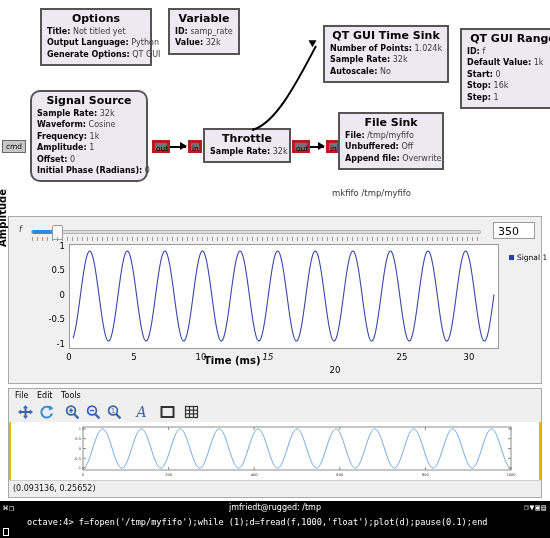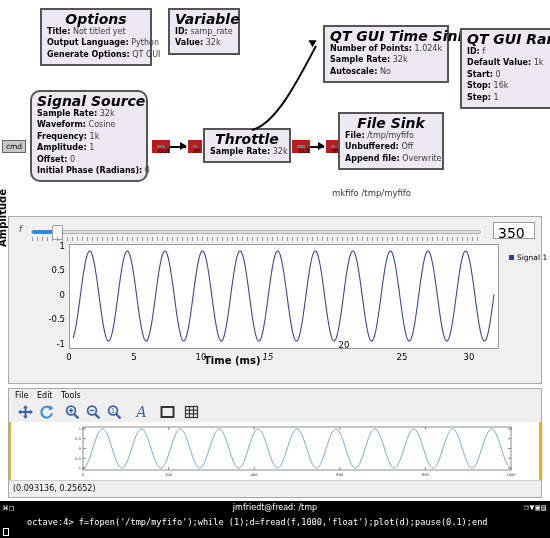--- a/index.html
+++ b/index.html
@@ -7,26 +7,26 @@
     width:550px;height:538px;overflow:hidden;background:#ffffff;
     font-family:"DejaVu Sans","Liberation Sans",sans-serif;
     -webkit-font-smoothing:antialiased;
   }
   
   #grc{position:relative;width:550px;height:210px;background:#ffffff;}
   .blk{
     position:absolute;background:#ece9f2;border:2px solid #555;
     box-sizing:border-box;padding:3px 5px 4px 5px;
   }
-  .blk .bt{font-size:14px;font-weight:bold;text-align:center;color:#000;
-    line-height:12px;margin-bottom:1px;white-space:nowrap;font-style:italic;}
+  .blk .bt{font-size:11px;font-weight:bold;text-align:center;color:#000;
+    line-height:12px;margin-bottom:1px;white-space:nowrap;}
   .blk .row{font-size:8px;color:#3a3a3a;line-height:11.4px;white-space:nowrap;}
   .blk .row b{color:#000;font-weight:bold;}
   .port{
-    position:absolute;background:#737373;border:5px solid #b91c1c;
+    position:absolute;background:#737373;border:3px solid #b91c1c;
     color:#000;font-size:7.5px;line-height:11px;height:13px;
     box-sizing:border-box;text-align:center;padding:0 1px;
     font-family:"DejaVu Sans","Liberation Sans",sans-serif;
   }
   .port.cmd{background:#c8c8c8;border:1px solid #666;color:#000;}
   .arrowline{position:absolute;background:#000;height:2px;}
   .arrowhead{
     position:absolute;width:0;height:0;
     border-top:4.5px solid transparent;border-bottom:4.5px solid transparent;
     border-left:7px solid #000;
@@ -40,21 +40,21 @@
   .sl-label{position:absolute;left:4px;top:4px;font-size:8px;font-style:italic;color:#333;}
   .sl-track{position:absolute;left:16px;top:9px;width:450px;height:4px;
     background:#dcdcdc;border:1px solid #b4b4b4;border-radius:2px;box-sizing:border-box;}
   .sl-fill{position:absolute;left:17px;top:9px;width:22px;height:4px;background:#2b8ce0;border-radius:2px;}
   .sl-handle{position:absolute;left:37px;top:4px;width:11px;height:15px;
     background:#fbfbfb;border:1px solid #9a9a9a;border-radius:2px;box-sizing:border-box;}
   .sl-ticks{position:absolute;left:17px;top:16px;width:448px;height:4px;
     background:repeating-linear-gradient(to right,#9a9a9a 0px,#9a9a9a 1px,transparent 1px,transparent 5px);}
   .val-box{position:absolute;left:478px;top:1px;width:42px;height:17px;
     background:#fff;border:1px solid #9a9a9a;box-sizing:border-box;
-    font-size:14px;color:#000;padding:2px 0 0 4px;}
+    font-size:11px;color:#000;padding:2px 0 0 4px;}
   #plotframe{position:absolute;left:60px;top:27px;width:430px;height:105px;
     background:#fff;border:1px solid #9a9a9a;box-sizing:border-box;}
   #plotsvg{position:absolute;left:0;top:0;}
   .ylabel{position:absolute;left:-12px;top:30px;font-size:10px;font-weight:bold;
     color:#000;transform:rotate(-90deg);transform-origin:left top;white-space:nowrap;}
   .xlabel{position:absolute;left:195px;top:138px;font-size:10px;font-weight:bold;color:#000;}
   .ytick{position:absolute;font-size:8.5px;color:#000;text-align:right;width:26px;}
   .xtick{position:absolute;font-size:8.5px;color:#000;text-align:center;width:24px;}
   .legend{position:absolute;left:500px;top:36px;font-size:7.5px;color:#000;white-space:nowrap;}
   .legend i{display:inline-block;width:5px;height:5px;background:#2b3fa0;margin-right:3px;vertical-align:middle;font-style:normal;}
@@ -184,21 +184,21 @@
   <div id="plotframe">
     <svg id="plotsvg" width="428" height="103" viewBox="0 0 428 103">
       <path id="wave" stroke="#3a47a8" stroke-width="1.1" fill="none" d="M3.00,93.29L3.30,92.46L3.60,91.53L3.90,90.49L4.20,89.36L4.50,88.13L4.80,86.81L5.11,85.39L5.41,83.89L5.71,82.30L6.01,80.64L6.31,78.90L6.61,77.09L6.91,75.22L7.21,73.28L7.51,71.29L7.81,69.25L8.11,67.16L8.41,65.03L8.71,62.86L9.01,60.66L9.31,58.44L9.62,56.20L9.92,53.95L10.22,51.69L10.52,49.43L10.82,47.17L11.12,44.92L11.42,42.69L11.72,40.48L12.02,38.29L12.32,36.14L12.62,34.03L12.92,31.95L13.22,29.93L13.53,27.96L13.83,26.05L14.13,24.20L14.43,22.41L14.73,20.70L15.03,19.07L15.33,17.52L15.63,16.05L15.93,14.67L16.23,13.38L16.53,12.19L16.83,11.09L17.13,10.10L17.43,9.21L17.73,8.42L18.04,7.74L18.34,7.17L18.64,6.72L18.94,6.37L19.24,6.14L19.54,6.02L19.84,6.01L20.14,6.12L20.44,6.34L20.74,6.67L21.04,7.12L21.34,7.67L21.64,8.34L21.95,9.11L22.25,9.99L22.55,10.98L22.85,12.06L23.15,13.24L23.45,14.52L23.75,15.89L24.05,17.35L24.35,18.89L24.65,20.52L24.95,22.22L25.25,23.99L25.55,25.84L25.85,27.74L26.16,29.71L26.46,31.73L26.76,33.79L27.06,35.90L27.36,38.05L27.66,40.24L27.96,42.44L28.26,44.67L28.56,46.92L28.86,49.18L29.16,51.44L29.46,53.70L29.76,55.95L30.06,58.19L30.37,60.42L30.67,62.62L30.97,64.79L31.27,66.92L31.57,69.02L31.87,71.06L32.17,73.06L32.47,75.01L32.77,76.89L33.07,78.70L33.37,80.45L33.67,82.12L33.97,83.72L34.27,85.23L34.58,86.65L34.88,87.99L35.18,89.23L35.48,90.37L35.78,91.42L36.08,92.36L36.38,93.20L36.68,93.93L36.98,94.55L37.28,95.07L37.58,95.47L37.88,95.76L38.18,95.94L38.48,96.00L38.79,95.95L39.09,95.79L39.39,95.51L39.69,95.12L39.99,94.62L40.29,94.01L40.59,93.29L40.89,92.46L41.19,91.53L41.49,90.49L41.79,89.36L42.09,88.13L42.39,86.81L42.69,85.39L42.99,83.89L43.30,82.30L43.60,80.64L43.90,78.90L44.20,77.09L44.50,75.22L44.80,73.28L45.10,71.29L45.40,69.25L45.70,67.16L46.00,65.03L46.30,62.86L46.60,60.66L46.90,58.44L47.20,56.20L47.51,53.95L47.81,51.69L48.11,49.43L48.41,47.17L48.71,44.92L49.01,42.69L49.31,40.48L49.61,38.29L49.91,36.14L50.21,34.03L50.51,31.95L50.81,29.93L51.11,27.96L51.41,26.05L51.72,24.20L52.02,22.41L52.32,20.70L52.62,19.07L52.92,17.52L53.22,16.05L53.52,14.67L53.82,13.38L54.12,12.19L54.42,11.09L54.72,10.10L55.02,9.21L55.32,8.42L55.63,7.74L55.93,7.17L56.23,6.72L56.53,6.37L56.83,6.14L57.13,6.02L57.43,6.01L57.73,6.12L58.03,6.34L58.33,6.67L58.63,7.12L58.93,7.67L59.23,8.34L59.53,9.11L59.84,9.99L60.14,10.98L60.44,12.06L60.74,13.24L61.04,14.52L61.34,15.89L61.64,17.35L61.94,18.89L62.24,20.52L62.54,22.22L62.84,23.99L63.14,25.84L63.44,27.74L63.74,29.71L64.04,31.73L64.35,33.79L64.65,35.90L64.95,38.05L65.25,40.24L65.55,42.44L65.85,44.67L66.15,46.92L66.45,49.18L66.75,51.44L67.05,53.70L67.35,55.95L67.65,58.19L67.95,60.42L68.25,62.62L68.56,64.79L68.86,66.92L69.16,69.02L69.46,71.06L69.76,73.06L70.06,75.01L70.36,76.89L70.66,78.70L70.96,80.45L71.26,82.12L71.56,83.72L71.86,85.23L72.16,86.65L72.47,87.99L72.77,89.23L73.07,90.37L73.37,91.42L73.67,92.36L73.97,93.20L74.27,93.93L74.57,94.55L74.87,95.07L75.17,95.47L75.47,95.76L75.77,95.94L76.07,96.00L76.37,95.95L76.67,95.79L76.98,95.51L77.28,95.12L77.58,94.62L77.88,94.01L78.18,93.29L78.48,92.46L78.78,91.53L79.08,90.49L79.38,89.36L79.68,88.13L79.98,86.81L80.28,85.39L80.58,83.89L80.89,82.30L81.19,80.64L81.49,78.90L81.79,77.09L82.09,75.22L82.39,73.28L82.69,71.29L82.99,69.25L83.29,67.16L83.59,65.03L83.89,62.86L84.19,60.66L84.49,58.44L84.79,56.20L85.09,53.95L85.40,51.69L85.70,49.43L86.00,47.17L86.30,44.92L86.60,42.69L86.90,40.48L87.20,38.29L87.50,36.14L87.80,34.03L88.10,31.95L88.40,29.93L88.70,27.96L89.00,26.05L89.30,24.20L89.61,22.41L89.91,20.70L90.21,19.07L90.51,17.52L90.81,16.05L91.11,14.67L91.41,13.38L91.71,12.19L92.01,11.09L92.31,10.10L92.61,9.21L92.91,8.42L93.21,7.74L93.52,7.17L93.82,6.72L94.12,6.37L94.42,6.14L94.72,6.02L95.02,6.01L95.32,6.12L95.62,6.34L95.92,6.67L96.22,7.12L96.52,7.67L96.82,8.34L97.12,9.11L97.42,9.99L97.73,10.98L98.03,12.06L98.33,13.24L98.63,14.52L98.93,15.89L99.23,17.35L99.53,18.89L99.83,20.52L100.13,22.22L100.43,23.99L100.73,25.84L101.03,27.74L101.33,29.71L101.63,31.73L101.93,33.79L102.24,35.90L102.54,38.05L102.84,40.24L103.14,42.44L103.44,44.67L103.74,46.92L104.04,49.18L104.34,51.44L104.64,53.70L104.94,55.95L105.24,58.19L105.54,60.42L105.84,62.62L106.14,64.79L106.45,66.92L106.75,69.02L107.05,71.06L107.35,73.06L107.65,75.01L107.95,76.89L108.25,78.70L108.55,80.45L108.85,82.12L109.15,83.72L109.45,85.23L109.75,86.65L110.05,87.99L110.36,89.23L110.66,90.37L110.96,91.42L111.26,92.36L111.56,93.20L111.86,93.93L112.16,94.55L112.46,95.07L112.76,95.47L113.06,95.76L113.36,95.94L113.66,96.00L113.96,95.95L114.26,95.79L114.57,95.51L114.87,95.12L115.17,94.62L115.47,94.01L115.77,93.29L116.07,92.46L116.37,91.53L116.67,90.49L116.97,89.36L117.27,88.13L117.57,86.81L117.87,85.39L118.17,83.89L118.47,82.30L118.78,80.64L119.08,78.90L119.38,77.09L119.68,75.22L119.98,73.28L120.28,71.29L120.58,69.25L120.88,67.16L121.18,65.03L121.48,62.86L121.78,60.66L122.08,58.44L122.38,56.20L122.68,53.95L122.98,51.69L123.29,49.43L123.59,47.17L123.89,44.92L124.19,42.69L124.49,40.48L124.79,38.29L125.09,36.14L125.39,34.03L125.69,31.95L125.99,29.93L126.29,27.96L126.59,26.05L126.89,24.20L127.19,22.41L127.50,20.70L127.80,19.07L128.10,17.52L128.40,16.05L128.70,14.67L129.00,13.38L129.30,12.19L129.60,11.09L129.90,10.10L130.20,9.21L130.50,8.42L130.80,7.74L131.10,7.17L131.41,6.72L131.71,6.37L132.01,6.14L132.31,6.02L132.61,6.01L132.91,6.12L133.21,6.34L133.51,6.67L133.81,7.12L134.11,7.67L134.41,8.34L134.71,9.11L135.01,9.99L135.31,10.98L135.62,12.06L135.92,13.24L136.22,14.52L136.52,15.89L136.82,17.35L137.12,18.89L137.42,20.52L137.72,22.22L138.02,23.99L138.32,25.84L138.62,27.74L138.92,29.71L139.22,31.73L139.52,33.79L139.83,35.90L140.13,38.05L140.43,40.24L140.73,42.44L141.03,44.67L141.33,46.92L141.63,49.18L141.93,51.44L142.23,53.70L142.53,55.95L142.83,58.19L143.13,60.42L143.43,62.62L143.73,64.79L144.03,66.92L144.34,69.02L144.64,71.06L144.94,73.06L145.24,75.01L145.54,76.89L145.84,78.70L146.14,80.45L146.44,82.12L146.74,83.72L147.04,85.23L147.34,86.65L147.64,87.99L147.94,89.23L148.24,90.37L148.55,91.42L148.85,92.36L149.15,93.20L149.45,93.93L149.75,94.55L150.05,95.07L150.35,95.47L150.65,95.76L150.95,95.94L151.25,96.00L151.55,95.95L151.85,95.79L152.15,95.51L152.45,95.12L152.76,94.62L153.06,94.01L153.36,93.29L153.66,92.46L153.96,91.53L154.26,90.49L154.56,89.36L154.86,88.13L155.16,86.81L155.46,85.39L155.76,83.89L156.06,82.30L156.36,80.64L156.66,78.90L156.97,77.09L157.27,75.22L157.57,73.28L157.87,71.29L158.17,69.25L158.47,67.16L158.77,65.03L159.07,62.86L159.37,60.66L159.67,58.44L159.97,56.20L160.27,53.95L160.57,51.69L160.88,49.43L161.18,47.17L161.48,44.92L161.78,42.69L162.08,40.48L162.38,38.29L162.68,36.14L162.98,34.03L163.28,31.95L163.58,29.93L163.88,27.96L164.18,26.05L164.48,24.20L164.78,22.41L165.09,20.70L165.39,19.07L165.69,17.52L165.99,16.05L166.29,14.67L166.59,13.38L166.89,12.19L167.19,11.09L167.49,10.10L167.79,9.21L168.09,8.42L168.39,7.74L168.69,7.17L168.99,6.72L169.30,6.37L169.60,6.14L169.90,6.02L170.20,6.01L170.50,6.12L170.80,6.34L171.10,6.67L171.40,7.12L171.70,7.67L172.00,8.34L172.30,9.11L172.60,9.99L172.90,10.98L173.20,12.06L173.51,13.24L173.81,14.52L174.11,15.89L174.41,17.35L174.71,18.89L175.01,20.52L175.31,22.22L175.61,23.99L175.91,25.84L176.21,27.74L176.51,29.71L176.81,31.73L177.11,33.79L177.41,35.90L177.72,38.05L178.02,40.24L178.32,42.44L178.62,44.67L178.92,46.92L179.22,49.18L179.52,51.44L179.82,53.70L180.12,55.95L180.42,58.19L180.72,60.42L181.02,62.62L181.32,64.79L181.62,66.92L181.92,69.02L182.23,71.06L182.53,73.06L182.83,75.01L183.13,76.89L183.43,78.70L183.73,80.45L184.03,82.12L184.33,83.72L184.63,85.23L184.93,86.65L185.23,87.99L185.53,89.23L185.83,90.37L186.13,91.42L186.44,92.36L186.74,93.20L187.04,93.93L187.34,94.55L187.64,95.07L187.94,95.47L188.24,95.76L188.54,95.94L188.84,96.00L189.14,95.95L189.44,95.79L189.74,95.51L190.04,95.12L190.34,94.62L190.65,94.01L190.95,93.29L191.25,92.46L191.55,91.53L191.85,90.49L192.15,89.36L192.45,88.13L192.75,86.81L193.05,85.39L193.35,83.89L193.65,82.30L193.95,80.64L194.25,78.90L194.56,77.09L194.86,75.22L195.16,73.28L195.46,71.29L195.76,69.25L196.06,67.16L196.36,65.03L196.66,62.86L196.96,60.66L197.26,58.44L197.56,56.20L197.86,53.95L198.16,51.69L198.46,49.43L198.77,47.17L199.07,44.92L199.37,42.69L199.67,40.48L199.97,38.29L200.27,36.14L200.57,34.03L200.87,31.95L201.17,29.93L201.47,27.96L201.77,26.05L202.07,24.20L202.37,22.41L202.67,20.70L202.97,19.07L203.28,17.52L203.58,16.05L203.88,14.67L204.18,13.38L204.48,12.19L204.78,11.09L205.08,10.10L205.38,9.21L205.68,8.42L205.98,7.74L206.28,7.17L206.58,6.72L206.88,6.37L207.19,6.14L207.49,6.02L207.79,6.01L208.09,6.12L208.39,6.34L208.69,6.67L208.99,7.12L209.29,7.67L209.59,8.34L209.89,9.11L210.19,9.99L210.49,10.98L210.79,12.06L211.09,13.24L211.40,14.52L211.70,15.89L212.00,17.35L212.30,18.89L212.60,20.52L212.90,22.22L213.20,23.99L213.50,25.84L213.80,27.74L214.10,29.71L214.40,31.73L214.70,33.79L215.00,35.90L215.30,38.05L215.60,40.24L215.91,42.44L216.21,44.67L216.51,46.92L216.81,49.18L217.11,51.44L217.41,53.70L217.71,55.95L218.01,58.19L218.31,60.42L218.61,62.62L218.91,64.79L219.21,66.92L219.51,69.02L219.81,71.06L220.12,73.06L220.42,75.01L220.72,76.89L221.02,78.70L221.32,80.45L221.62,82.12L221.92,83.72L222.22,85.23L222.52,86.65L222.82,87.99L223.12,89.23L223.42,90.37L223.72,91.42L224.03,92.36L224.33,93.20L224.63,93.93L224.93,94.55L225.23,95.07L225.53,95.47L225.83,95.76L226.13,95.94L226.43,96.00L226.73,95.95L227.03,95.79L227.33,95.51L227.63,95.12L227.93,94.62L228.24,94.01L228.54,93.29L228.84,92.46L229.14,91.53L229.44,90.49L229.74,89.36L230.04,88.13L230.34,86.81L230.64,85.39L230.94,83.89L231.24,82.30L231.54,80.64L231.84,78.90L232.14,77.09L232.45,75.22L232.75,73.28L233.05,71.29L233.35,69.25L233.65,67.16L233.95,65.03L234.25,62.86L234.55,60.66L234.85,58.44L235.15,56.20L235.45,53.95L235.75,51.69L236.05,49.43L236.35,47.17L236.66,44.92L236.96,42.69L237.26,40.48L237.56,38.29L237.86,36.14L238.16,34.03L238.46,31.95L238.76,29.93L239.06,27.96L239.36,26.05L239.66,24.20L239.96,22.41L240.26,20.70L240.56,19.07L240.86,17.52L241.17,16.05L241.47,14.67L241.77,13.38L242.07,12.19L242.37,11.09L242.67,10.10L242.97,9.21L243.27,8.42L243.57,7.74L243.87,7.17L244.17,6.72L244.47,6.37L244.77,6.14L245.07,6.02L245.38,6.01L245.68,6.12L245.98,6.34L246.28,6.67L246.58,7.12L246.88,7.67L247.18,8.34L247.48,9.11L247.78,9.99L248.08,10.98L248.38,12.06L248.68,13.24L248.98,14.52L249.28,15.89L249.59,17.35L249.89,18.89L250.19,20.52L250.49,22.22L250.79,23.99L251.09,25.84L251.39,27.74L251.69,29.71L251.99,31.73L252.29,33.79L252.59,35.90L252.89,38.05L253.19,40.24L253.49,42.44L253.80,44.67L254.10,46.92L254.40,49.18L254.70,51.44L255.00,53.70L255.30,55.95L255.60,58.19L255.90,60.42L256.20,62.62L256.50,64.79L256.80,66.92L257.10,69.02L257.40,71.06L257.70,73.06L258.01,75.01L258.31,76.89L258.61,78.70L258.91,80.45L259.21,82.12L259.51,83.72L259.81,85.23L260.11,86.65L260.41,87.99L260.71,89.23L261.01,90.37L261.31,91.42L261.61,92.36L261.92,93.20L262.22,93.93L262.52,94.55L262.82,95.07L263.12,95.47L263.42,95.76L263.72,95.94L264.02,96.00L264.32,95.95L264.62,95.79L264.92,95.51L265.22,95.12L265.52,94.62L265.82,94.01L266.13,93.29L266.43,92.46L266.73,91.53L267.03,90.49L267.33,89.36L267.63,88.13L267.93,86.81L268.23,85.39L268.53,83.89L268.83,82.30L269.13,80.64L269.43,78.90L269.73,77.09L270.03,75.22L270.33,73.28L270.64,71.29L270.94,69.25L271.24,67.16L271.54,65.03L271.84,62.86L272.14,60.66L272.44,58.44L272.74,56.20L273.04,53.95L273.34,51.69L273.64,49.43L273.94,47.17L274.24,44.92L274.55,42.69L274.85,40.48L275.15,38.29L275.45,36.14L275.75,34.03L276.05,31.95L276.35,29.93L276.65,27.96L276.95,26.05L277.25,24.20L277.55,22.41L277.85,20.70L278.15,19.07L278.45,17.52L278.75,16.05L279.06,14.67L279.36,13.38L279.66,12.19L279.96,11.09L280.26,10.10L280.56,9.21L280.86,8.42L281.16,7.74L281.46,7.17L281.76,6.72L282.06,6.37L282.36,6.14L282.66,6.02L282.97,6.01L283.27,6.12L283.57,6.34L283.87,6.67L284.17,7.12L284.47,7.67L284.77,8.34L285.07,9.11L285.37,9.99L285.67,10.98L285.97,12.06L286.27,13.24L286.57,14.52L286.87,15.89L287.18,17.35L287.48,18.89L287.78,20.52L288.08,22.22L288.38,23.99L288.68,25.84L288.98,27.74L289.28,29.71L289.58,31.73L289.88,33.79L290.18,35.90L290.48,38.05L290.78,40.24L291.08,42.44L291.39,44.67L291.69,46.92L291.99,49.18L292.29,51.44L292.59,53.70L292.89,55.95L293.19,58.19L293.49,60.42L293.79,62.62L294.09,64.79L294.39,66.92L294.69,69.02L294.99,71.06L295.29,73.06L295.59,75.01L295.90,76.89L296.20,78.70L296.50,80.45L296.80,82.12L297.10,83.72L297.40,85.23L297.70,86.65L298.00,87.99L298.30,89.23L298.60,90.37L298.90,91.42L299.20,92.36L299.50,93.20L299.81,93.93L300.11,94.55L300.41,95.07L300.71,95.47L301.01,95.76L301.31,95.94L301.61,96.00L301.91,95.95L302.21,95.79L302.51,95.51L302.81,95.12L303.11,94.62L303.41,94.01L303.71,93.29L304.01,92.46L304.32,91.53L304.62,90.49L304.92,89.36L305.22,88.13L305.52,86.81L305.82,85.39L306.12,83.89L306.42,82.30L306.72,80.64L307.02,78.90L307.32,77.09L307.62,75.22L307.92,73.28L308.22,71.29L308.53,69.25L308.83,67.16L309.13,65.03L309.43,62.86L309.73,60.66L310.03,58.44L310.33,56.20L310.63,53.95L310.93,51.69L311.23,49.43L311.53,47.17L311.83,44.92L312.13,42.69L312.44,40.48L312.74,38.29L313.04,36.14L313.34,34.03L313.64,31.95L313.94,29.93L314.24,27.96L314.54,26.05L314.84,24.20L315.14,22.41L315.44,20.70L315.74,19.07L316.04,17.52L316.34,16.05L316.64,14.67L316.95,13.38L317.25,12.19L317.55,11.09L317.85,10.10L318.15,9.21L318.45,8.42L318.75,7.74L319.05,7.17L319.35,6.72L319.65,6.37L319.95,6.14L320.25,6.02L320.55,6.01L320.86,6.12L321.16,6.34L321.46,6.67L321.76,7.12L322.06,7.67L322.36,8.34L322.66,9.11L322.96,9.99L323.26,10.98L323.56,12.06L323.86,13.24L324.16,14.52L324.46,15.89L324.76,17.35L325.06,18.89L325.37,20.52L325.67,22.22L325.97,23.99L326.27,25.84L326.57,27.74L326.87,29.71L327.17,31.73L327.47,33.79L327.77,35.90L328.07,38.05L328.37,40.24L328.67,42.44L328.97,44.67L329.28,46.92L329.58,49.18L329.88,51.44L330.18,53.70L330.48,55.95L330.78,58.19L331.08,60.42L331.38,62.62L331.68,64.79L331.98,66.92L332.28,69.02L332.58,71.06L332.88,73.06L333.18,75.01L333.49,76.89L333.79,78.70L334.09,80.45L334.39,82.12L334.69,83.72L334.99,85.23L335.29,86.65L335.59,87.99L335.89,89.23L336.19,90.37L336.49,91.42L336.79,92.36L337.09,93.20L337.39,93.93L337.69,94.55L338.00,95.07L338.30,95.47L338.60,95.76L338.90,95.94L339.20,96.00L339.50,95.95L339.80,95.79L340.10,95.51L340.40,95.12L340.70,94.62L341.00,94.01L341.30,93.29L341.60,92.46L341.91,91.53L342.21,90.49L342.51,89.36L342.81,88.13L343.11,86.81L343.41,85.39L343.71,83.89L344.01,82.30L344.31,80.64L344.61,78.90L344.91,77.09L345.21,75.22L345.51,73.28L345.81,71.29L346.11,69.25L346.42,67.16L346.72,65.03L347.02,62.86L347.32,60.66L347.62,58.44L347.92,56.20L348.22,53.95L348.52,51.69L348.82,49.43L349.12,47.17L349.42,44.92L349.72,42.69L350.02,40.48L350.32,38.29L350.63,36.14L350.93,34.03L351.23,31.95L351.53,29.93L351.83,27.96L352.13,26.05L352.43,24.20L352.73,22.41L353.03,20.70L353.33,19.07L353.63,17.52L353.93,16.05L354.23,14.67L354.53,13.38L354.84,12.19L355.14,11.09L355.44,10.10L355.74,9.21L356.04,8.42L356.34,7.74L356.64,7.17L356.94,6.72L357.24,6.37L357.54,6.14L357.84,6.02L358.14,6.01L358.44,6.12L358.75,6.34L359.05,6.67L359.35,7.12L359.65,7.67L359.95,8.34L360.25,9.11L360.55,9.99L360.85,10.98L361.15,12.06L361.45,13.24L361.75,14.52L362.05,15.89L362.35,17.35L362.65,18.89L362.95,20.52L363.26,22.22L363.56,23.99L363.86,25.84L364.16,27.74L364.46,29.71L364.76,31.73L365.06,33.79L365.36,35.90L365.66,38.05L365.96,40.24L366.26,42.44L366.56,44.67L366.86,46.92L367.17,49.18L367.47,51.44L367.77,53.70L368.07,55.95L368.37,58.19L368.67,60.42L368.97,62.62L369.27,64.79L369.57,66.92L369.87,69.02L370.17,71.06L370.47,73.06L370.77,75.01L371.07,76.89L371.38,78.70L371.68,80.45L371.98,82.12L372.28,83.72L372.58,85.23L372.88,86.65L373.18,87.99L373.48,89.23L373.78,90.37L374.08,91.42L374.38,92.36L374.68,93.20L374.98,93.93L375.28,94.55L375.58,95.07L375.89,95.47L376.19,95.76L376.49,95.94L376.79,96.00L377.09,95.95L377.39,95.79L377.69,95.51L377.99,95.12L378.29,94.62L378.59,94.01L378.89,93.29L379.19,92.46L379.49,91.53L379.80,90.49L380.10,89.36L380.40,88.13L380.70,86.81L381.00,85.39L381.30,83.89L381.60,82.30L381.90,80.64L382.20,78.90L382.50,77.09L382.80,75.22L383.10,73.28L383.40,71.29L383.70,69.25L384.00,67.16L384.31,65.03L384.61,62.86L384.91,60.66L385.21,58.44L385.51,56.20L385.81,53.95L386.11,51.69L386.41,49.43L386.71,47.17L387.01,44.92L387.31,42.69L387.61,40.48L387.91,38.29L388.22,36.14L388.52,34.03L388.82,31.95L389.12,29.93L389.42,27.96L389.72,26.05L390.02,24.20L390.32,22.41L390.62,20.70L390.92,19.07L391.22,17.52L391.52,16.05L391.82,14.67L392.12,13.38L392.43,12.19L392.73,11.09L393.03,10.10L393.33,9.21L393.63,8.42L393.93,7.74L394.23,7.17L394.53,6.72L394.83,6.37L395.13,6.14L395.43,6.02L395.73,6.01L396.03,6.12L396.33,6.34L396.64,6.67L396.94,7.12L397.24,7.67L397.54,8.34L397.84,9.11L398.14,9.99L398.44,10.98L398.74,12.06L399.04,13.24L399.34,14.52L399.64,15.89L399.94,17.35L400.24,18.89L400.54,20.52L400.84,22.22L401.15,23.99L401.45,25.84L401.75,27.74L402.05,29.71L402.35,31.73L402.65,33.79L402.95,35.90L403.25,38.05L403.55,40.24L403.85,42.44L404.15,44.67L404.45,46.92L404.75,49.18L405.06,51.44L405.36,53.70L405.66,55.95L405.96,58.19L406.26,60.42L406.56,62.62L406.86,64.79L407.16,66.92L407.46,69.02L407.76,71.06L408.06,73.06L408.36,75.01L408.66,76.89L408.96,78.70L409.26,80.45L409.57,82.12L409.87,83.72L410.17,85.23L410.47,86.65L410.77,87.99L411.07,89.23L411.37,90.37L411.67,91.42L411.97,92.36L412.27,93.20L412.57,93.93L412.87,94.55L413.17,95.07L413.47,95.47L413.78,95.76L414.08,95.94L414.38,96.00L414.68,95.95L414.98,95.79L415.28,95.51L415.58,95.12L415.88,94.62L416.18,94.01L416.48,93.29L416.78,92.46L417.08,91.53L417.38,90.49L417.69,89.36L417.99,88.13L418.29,86.81L418.59,85.39L418.89,83.89L419.19,82.30L419.49,80.64L419.79,78.90L420.09,77.09L420.39,75.22L420.69,73.28L420.99,71.29L421.29,69.25L421.59,67.16L421.89,65.03L422.20,62.86L422.50,60.66L422.80,58.44L423.10,56.20L423.40,53.95L423.70,51.69L424.00,49.43"></path>
     </svg>
   </div>
 
   <div class="xtick" style="left:48px;top:135px;">0</div>
   <div class="xtick" style="left:113px;top:135px;">5</div>
   <div class="xtick" style="left:180px;top:135px;">10</div>
   <div class="xtick" style="left:247px;top:135px;font-style:italic;">15</div>
-  <div class="xtick" style="left:314px;top:123px;margin-left:9px;">20</div>
+  <div class="xtick" style="left:314px;top:148px;">20</div>
   <div class="xtick" style="left:381px;top:135px;">25</div>
   <div class="xtick" style="left:448px;top:135px;">30</div>
 
   <div class="xlabel">Time (ms)</div>
 
   <div class="legend">
     <i></i><span>Signal 1</span>
   </div>
 </div>
 
@@ -331,20 +331,20 @@
   </div>
 
   <div id="ostatus">
     <span>(0.093136, 0.25652)</span>
   </div>
 </div>
 
 <div id="term">
   <div id="tbar">
     <div id="tglyphL">⌘❐</div>
-    <div id="ttitle">jmfriedt@fread: /tmp</div>
+    <div id="ttitle">jmfriedt@rugged: /tmp</div>
     <div id="tglyphR">❐▼▣▤</div>
   </div>
   <div id="tbody">
     <div id="tline">octave:4&gt; f=fopen('/tmp/myfifo');while (1);d=fread(f,1000,'float');plot(d);pause(0.1);end</div>
     <div id="tcursor"></div>
   </div>
 </div>
 
 </body></html>

